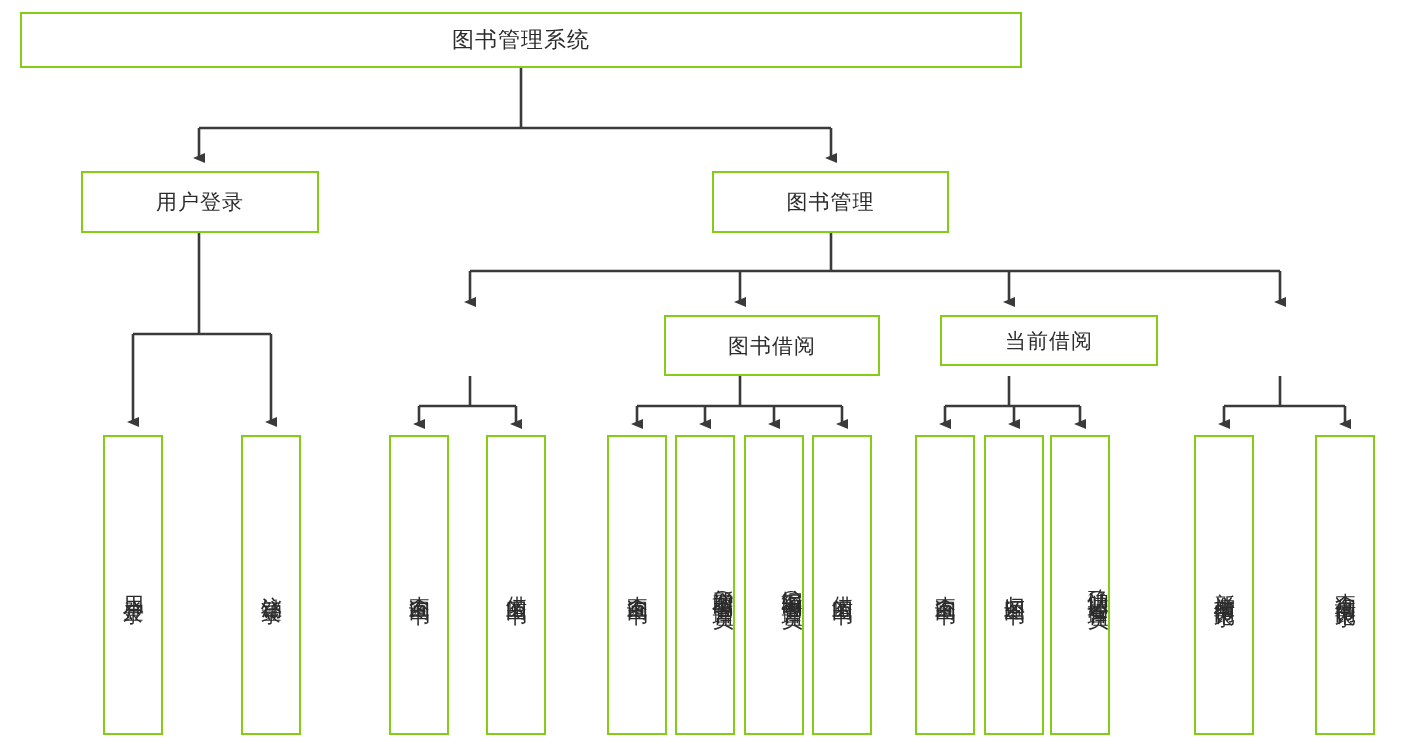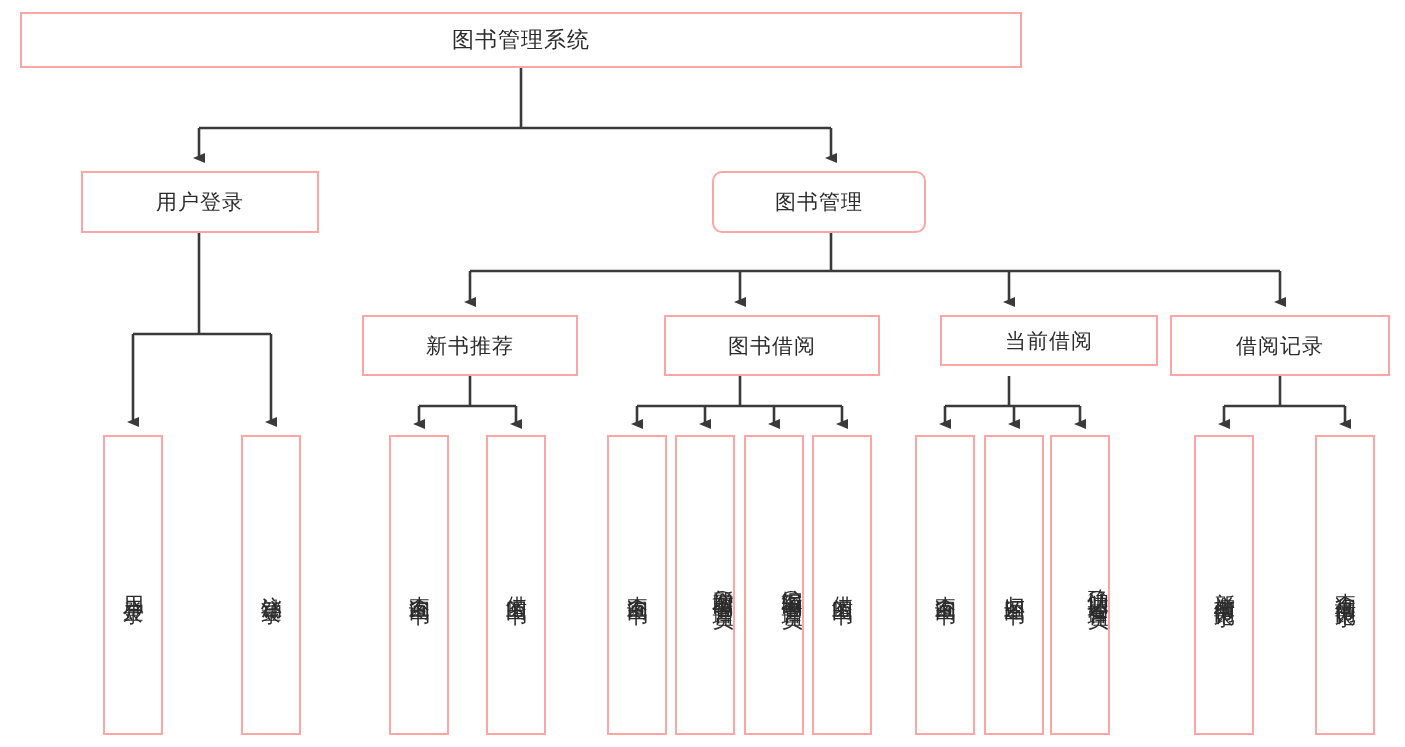--- a/index.html
+++ b/index.html
@@ -21,21 +21,21 @@
     position: absolute;
     left: 0;
     top: 0;
     width: 1405px;
     height: 747px;
     pointer-events: none;
   }
   .node {
     position: absolute;
     box-sizing: border-box;
-    border: 2px solid #fca5a5;
+    border: 2px solid #84cc16;
     background: #ffffff;
     display: flex;
     align-items: center;
     justify-content: center;
     color: #2b2b2b;
   }
   .node.horizontal {
     font-size: 21px;
     letter-spacing: 1px;
   }
@@ -120,35 +120,29 @@
     </g>
   </svg>
 
   <div class="node horizontal root" style="left:20px; top:12px; width:1002px; height:56px;">
     <span class="node-label">图书管理系统</span>
   </div>
 
   <div class="node horizontal" style="left:81px; top:171px; width:238px; height:62px;">
     <span class="node-label">用户登录</span>
   </div>
-  <div class="node horizontal" style="left:712px; top:171px; width:214px; height:62px;border-radius:10px;">
+  <div class="node horizontal" style="left:712px; top:171px; width:237px; height:62px;">
     <span class="node-label">图书管理</span>
   </div>
 
-  <div class="node horizontal" style="left:362px; top:315px; width:216px; height:61px;">
-    <span class="node-label">新书推荐</span>
-  </div>
   <div class="node horizontal" style="left:632px; top:315px; width:216px; height:61px;margin-left:32px;">
     <span class="node-label">图书借阅</span>
   </div>
   <div class="node horizontal" style="left:940px; top:315px; width:218px; height:51px;">
     <span class="node-label">当前借阅</span>
-  </div>
-  <div class="node horizontal" style="left:1170px; top:315px; width:220px; height:61px;">
-    <span class="node-label">借阅记录</span>
   </div>
 
   <div class="node vertical" style="left:103px; top:435px; width:60px; height:300px;">
     <span class="node-label">用户登录</span>
   </div>
   <div class="node vertical" style="left:241px; top:435px; width:60px; height:300px;">
     <span class="node-label">注销登录</span>
   </div>
 
   <div class="node vertical" style="left:389px; top:435px; width:60px; height:300px;">

